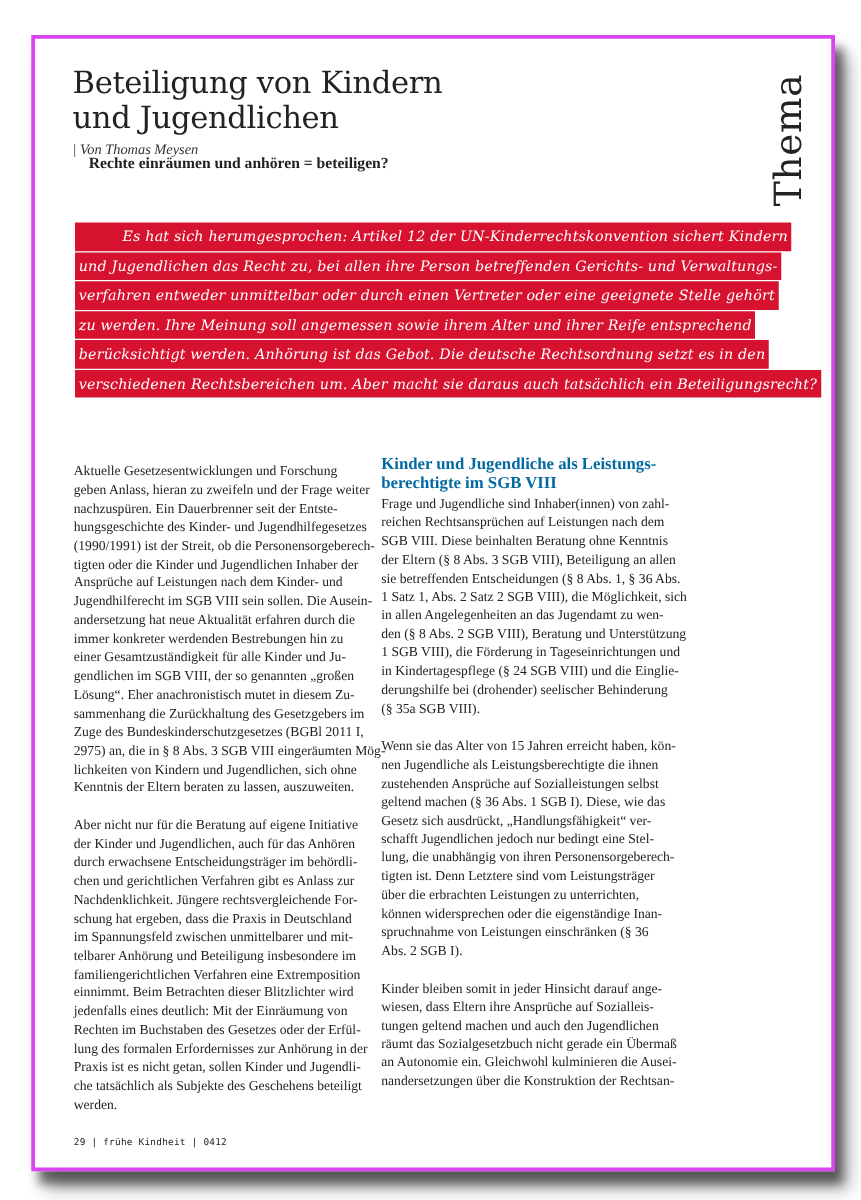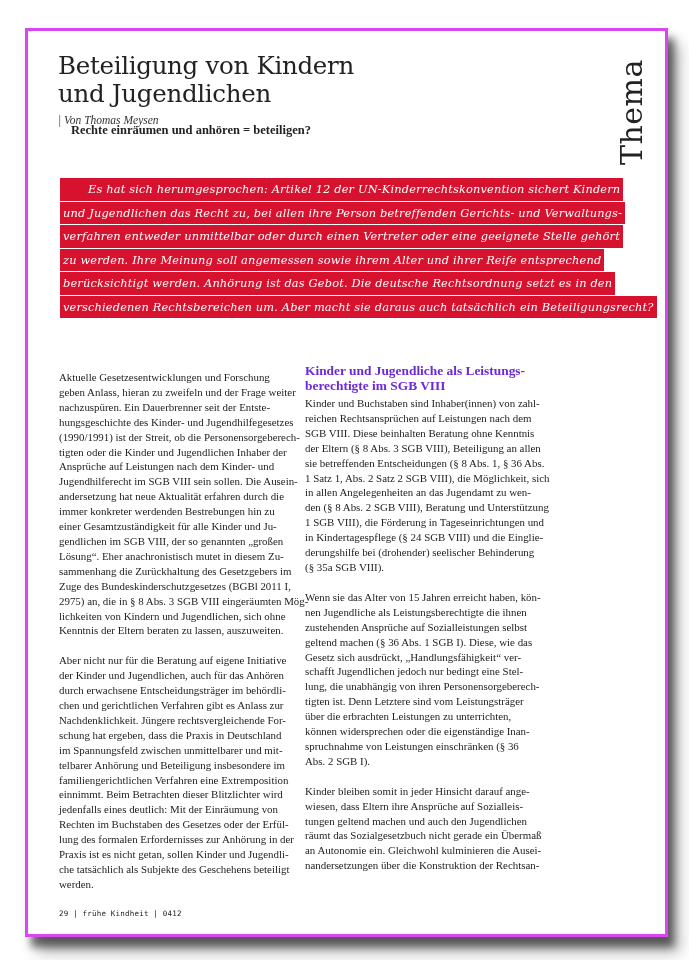--- a/index.html
+++ b/index.html
@@ -38,32 +38,32 @@
     position: absolute; left: 8px; top: 144px; width: 3px; height: 14px; background: #222;
   }
   .intro {
     position: absolute; left: 32px; top: 147px; width: 550px; margin: 0;
     font-family: "DejaVu Serif", serif; font-style: italic; font-size: 11.4px; line-height: 20.5px;
     color: #fff; letter-spacing: 0.15px;
   }
   .intro .line {
     display: inline-block; background: #d7122e; padding: 1px 3px; margin-bottom: 1px; white-space: nowrap;
   }
-  .intro .line.first { padding-left: 28px; }
+  .intro .line.first { padding-left: 38px; }
   .col {
     position: absolute; top: 339px; width: 238px;
     font-family: "Liberation Serif", serif; font-size: 10.9px; line-height: 14.9px; color: #222;
   }
   .col.left { left: 31px; }
   .col.right { left: 277px; top: 332px; width: 244px; }
   .col p { margin: 0 0 15px 0; }
   .col .ln { display: block; white-space: nowrap; text-align: justify; }
   .col h2 {
     margin: 0 0 3px 0; font-family: "Liberation Serif", serif; font-weight: bold;
-    font-size: 13.4px; line-height: 15px; color: #6d28d9;
+    font-size: 13.4px; line-height: 15px; color: #0369a1;
   }
   .footer {
     position: absolute; left: 31px; top: 878px; font-family: "DejaVu Sans Mono", monospace;
     font-size: 7.5px; color: #222; letter-spacing: 0.2px;
   }
 </style>
 </head>
 <body>
 
 <div class="page">
@@ -121,21 +121,21 @@
         <span class="ln">werden.</span>
       </p>
   </div>
 
   <div class="col right">
     <h2>
       <span>Kinder und Jugendliche als Leistungs-</span><br>
       <span>berechtigte im SGB VIII</span>
     </h2>
     <p id="rp1">
-        <span class="ln">Kinder und Buchstaben sind Inhaber(innen) von zahl-</span>
+        <span class="ln">Frage und Jugendliche sind Inhaber(innen) von zahl-</span>
         <span class="ln">reichen Rechtsansprüchen auf Leistungen nach dem</span>
         <span class="ln">SGB VIII. Diese beinhalten Beratung ohne Kenntnis</span>
         <span class="ln">der Eltern (§ 8 Abs. 3 SGB VIII), Beteiligung an allen</span>
         <span class="ln">sie betreffenden Entscheidungen (§ 8 Abs. 1, § 36 Abs.</span>
         <span class="ln">1 Satz 1, Abs. 2 Satz 2 SGB VIII), die Möglichkeit, sich</span>
         <span class="ln">in allen Angelegenheiten an das Jugendamt zu wen-</span>
         <span class="ln">den (§ 8 Abs. 2 SGB VIII), Beratung und Unterstützung</span>
         <span class="ln">1 SGB VIII), die Förderung in Tageseinrichtungen und</span>
         <span class="ln">in Kindertagespflege (§ 24 SGB VIII) und die Einglie-</span>
         <span class="ln">derungshilfe bei (drohender) seelischer Behinderung</span>

